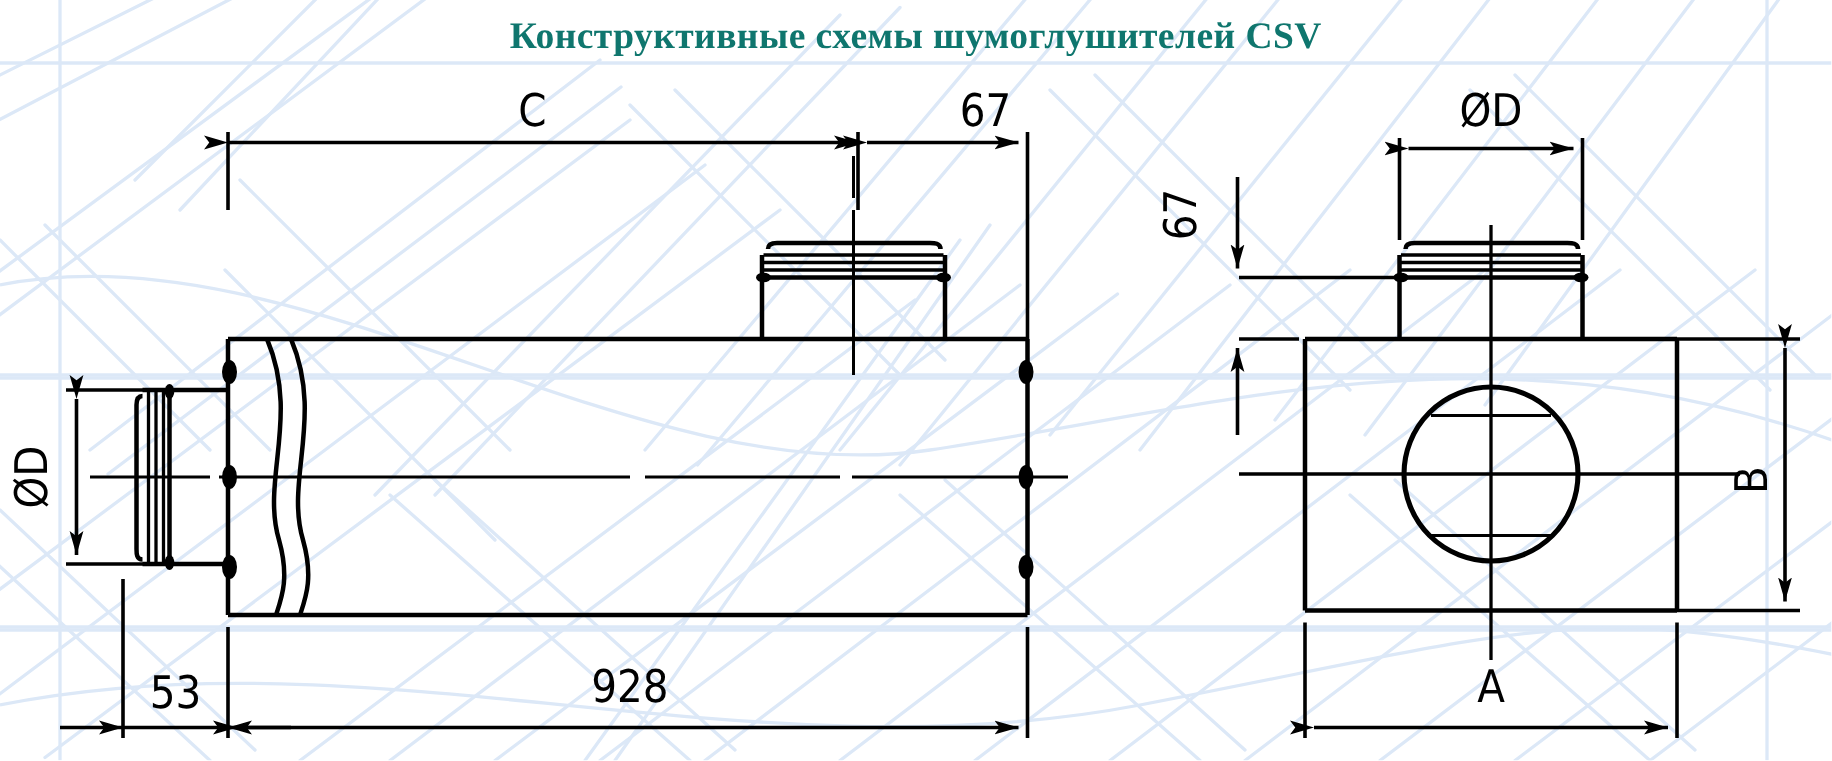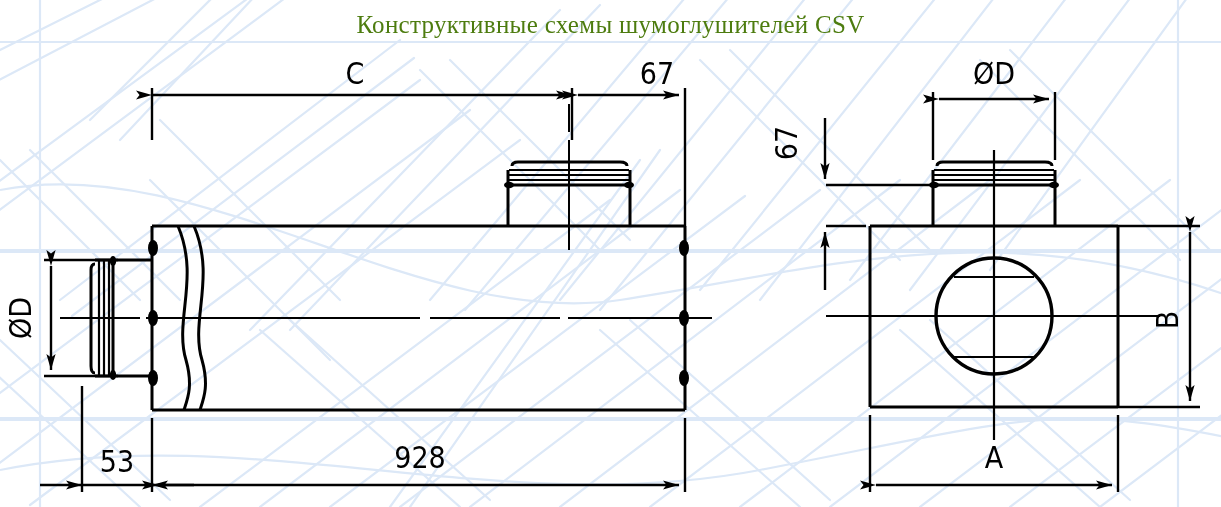--- a/index.html
+++ b/index.html
@@ -27,24 +27,24 @@
   #watermark { z-index: 1; }
   #drawing { z-index: 2; }
   #title {
     position: absolute;
     z-index: 3;
     left: 0;
     top: 11px;
     width: 1221px;
     text-align: center;
     font-family: "Liberation Serif", serif;
-    font-weight: normal;
+    font-weight: bold;
     font-size: 25px;
     letter-spacing: 0.3px;
-    color: #4d7c0f;
+    color: #0f766e;
     white-space: nowrap;
   }
   .dim-text-lg {
     font-family: "DejaVu Sans Condensed", "Liberation Sans Narrow", "Liberation Sans", sans-serif;
     font-size: 30px;
     fill: #000000;
     stroke: none;
   }
 </style>
 </head>

